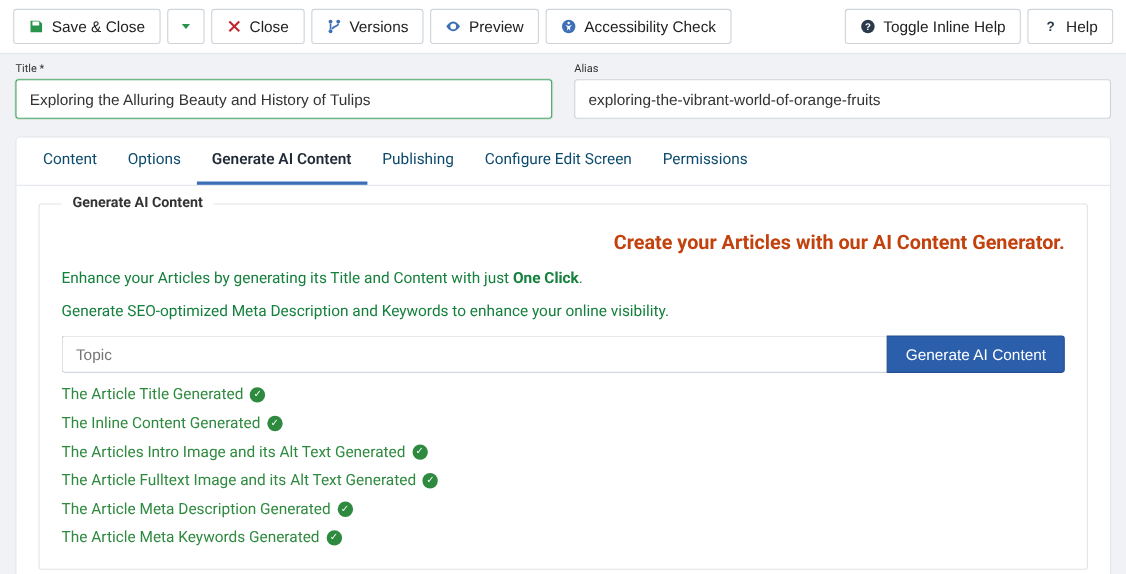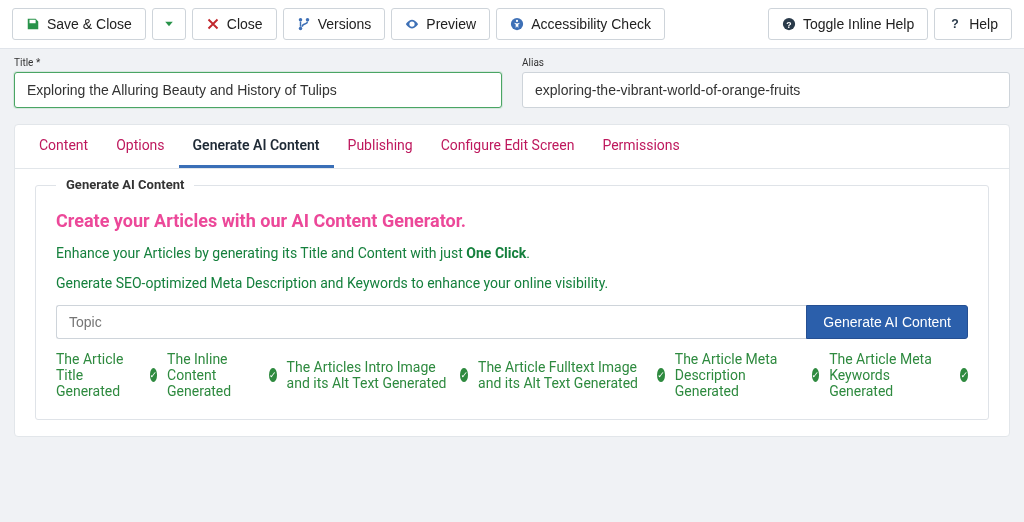--- a/index.html
+++ b/index.html
@@ -63,21 +63,21 @@
       border-radius: 4px;
     }
     .tabs {
       display: flex;
       border-bottom: 1px solid #e2e6ea;
       padding: 0 10px;
     }
     .tab {
       padding: 12px 14px;
       font-size: 14px;
-      color: #be185d;
+      color: #0c4a6e;
       cursor: pointer;
       border-bottom: 3px solid transparent;
     }
     .tab.active {
       font-weight: 600;
       color: #1f2a36;
       border-bottom-color: #3a6fb7;
     }
 
     .panel {
@@ -95,22 +95,23 @@
       left: 20px;
       background: #fff;
       padding: 0 10px;
       font-size: 13px;
       font-weight: 700;
       color: #333;
     }
     .headline {
       font-size: 18px;
       font-weight: 700;
-      color: #ec4899;
+      color: #c2410c;
       margin-bottom: 14px;
+      text-align: right;
     }
     .desc { font-size: 14px; color: #15803d; margin-bottom: 14px; }
     .desc b { font-weight: 700; }
     .generate-row {
       display: flex;
       margin-bottom: 12px;
     }
     .topic-input {
       flex: 1;
       border: 1px solid #ced4da;
@@ -127,21 +128,21 @@
       color: #fff;
       border: 1px solid #254f92;
       border-top-right-radius: 3px;
       border-bottom-right-radius: 3px;
       padding: 8px 16px;
       font-size: 14px;
       cursor: pointer;
     }
     .status-list {
       display: flex;
-      flex-direction: row;
+      flex-direction: column;
       gap: 10px;
       margin-top: 8px;
     }
     .status-item {
       color: #2e8a3f;
       font-size: 14px;
       display: flex;
       align-items: center;
       gap: 6px;
     }

